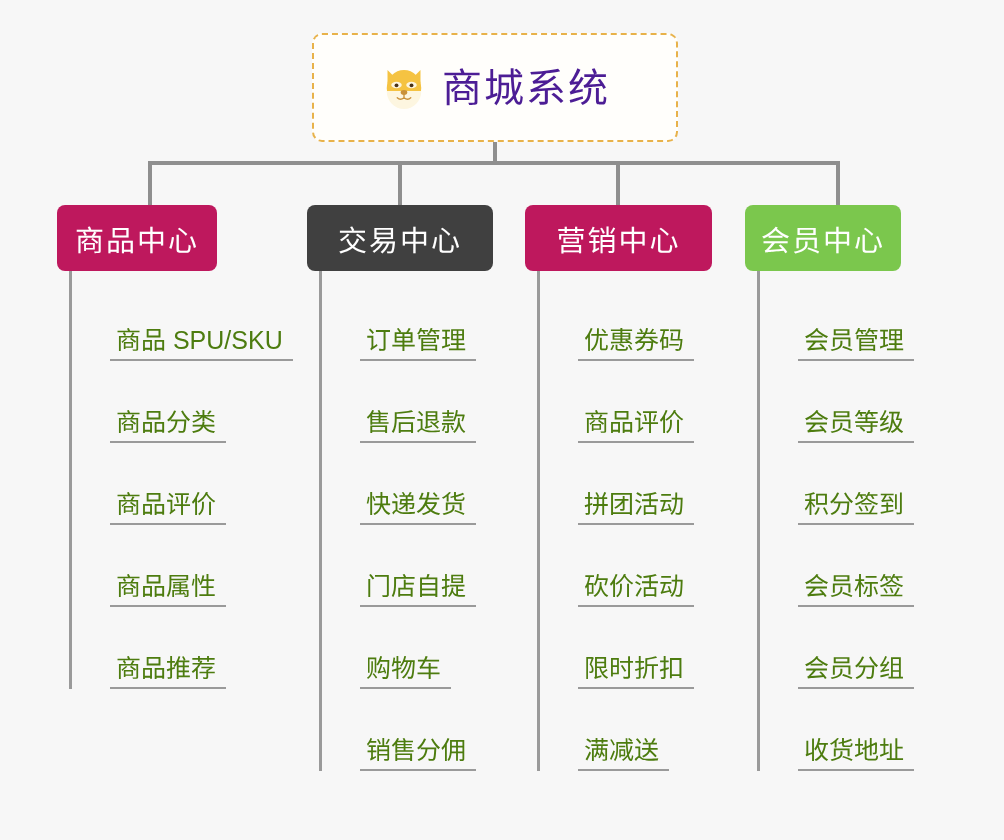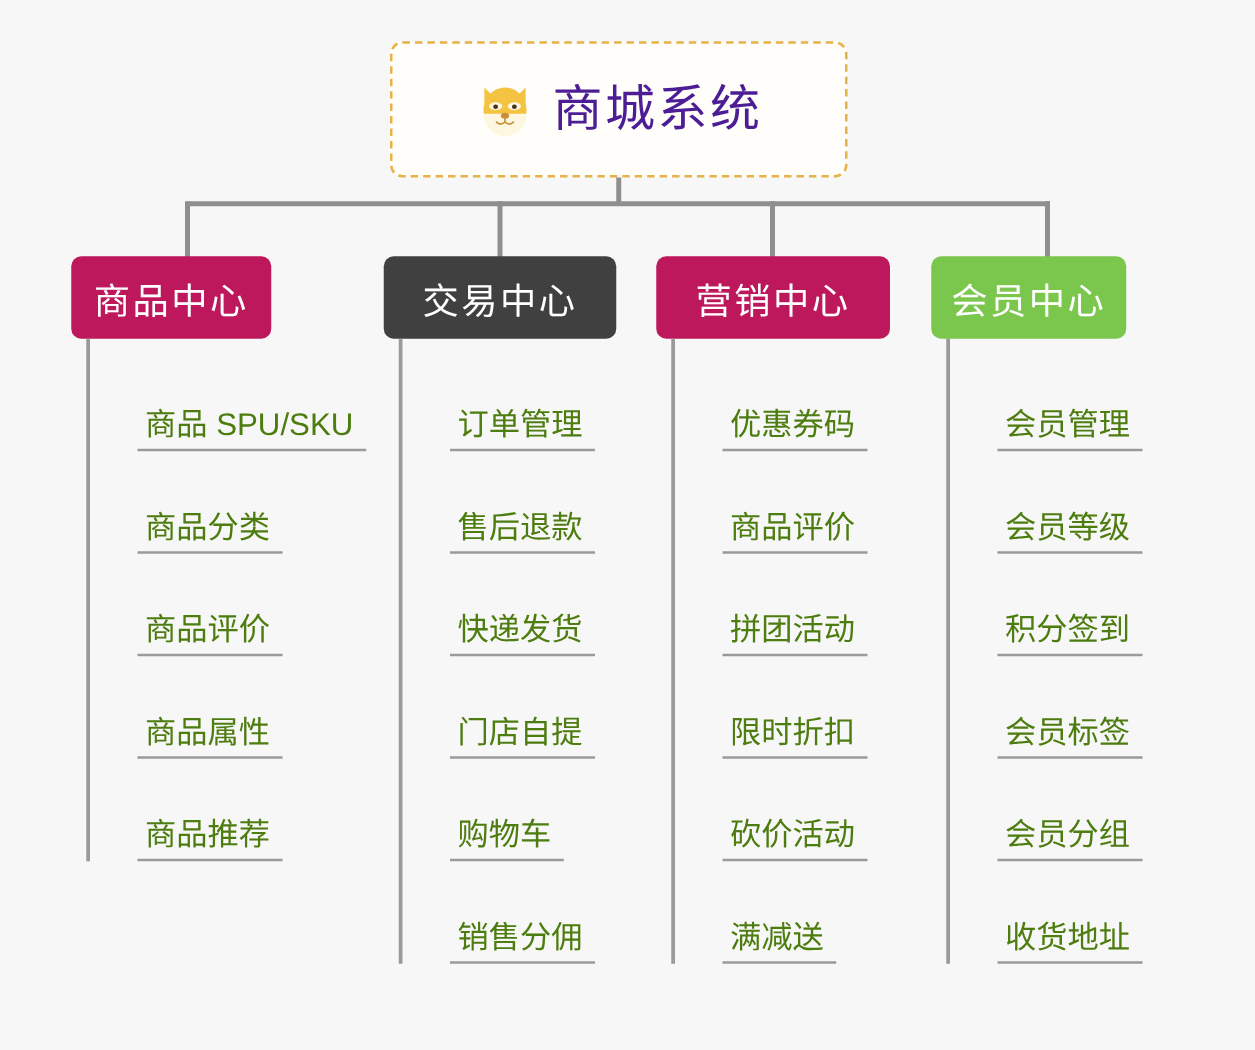--- a/index.html
+++ b/index.html
@@ -224,26 +224,26 @@
       <div class="leaf">
           <span class="leaf-label">优惠券码</span>
         </div>
       <div class="leaf">
           <span class="leaf-label">商品评价</span>
         </div>
       <div class="leaf">
           <span class="leaf-label">拼团活动</span>
         </div>
       <div class="leaf">
+          <span class="leaf-label">砍价活动</span>
+        </div>
+      <div class="leaf">
           <span class="leaf-label">限时折扣</span>
         </div>
       <div class="leaf">
-          <span class="leaf-label">砍价活动</span>
-        </div>
-      <div class="leaf">
           <span class="leaf-label">满减送</span>
         </div>
     </div>
   </div>
 
   <div class="branch branch-3">
     <div class="branch-header">
       <span>会员中心</span>
     </div>
     <div class="branch-body">

